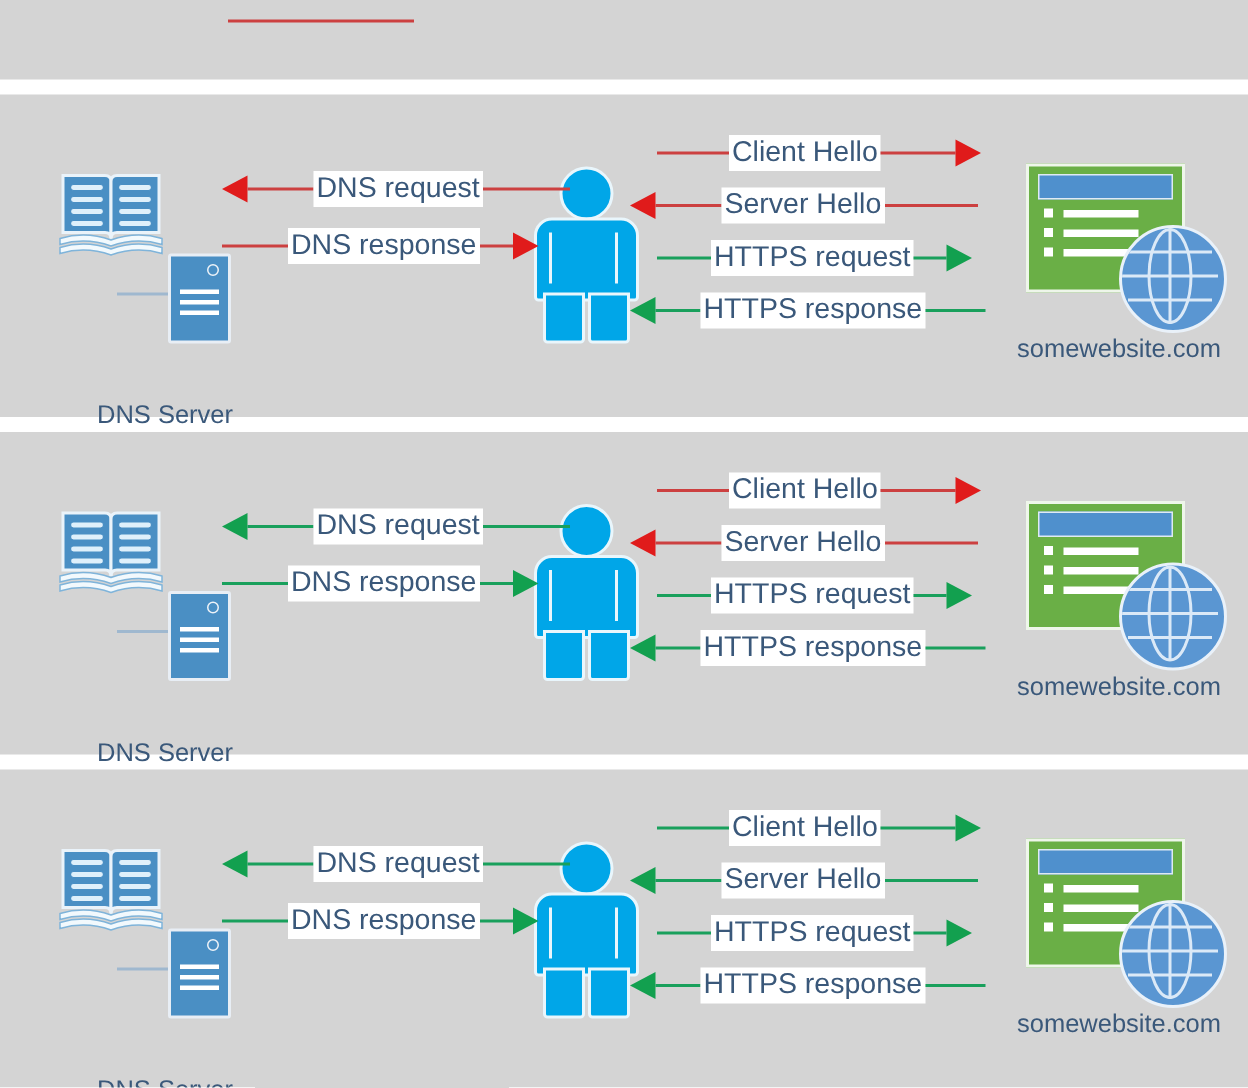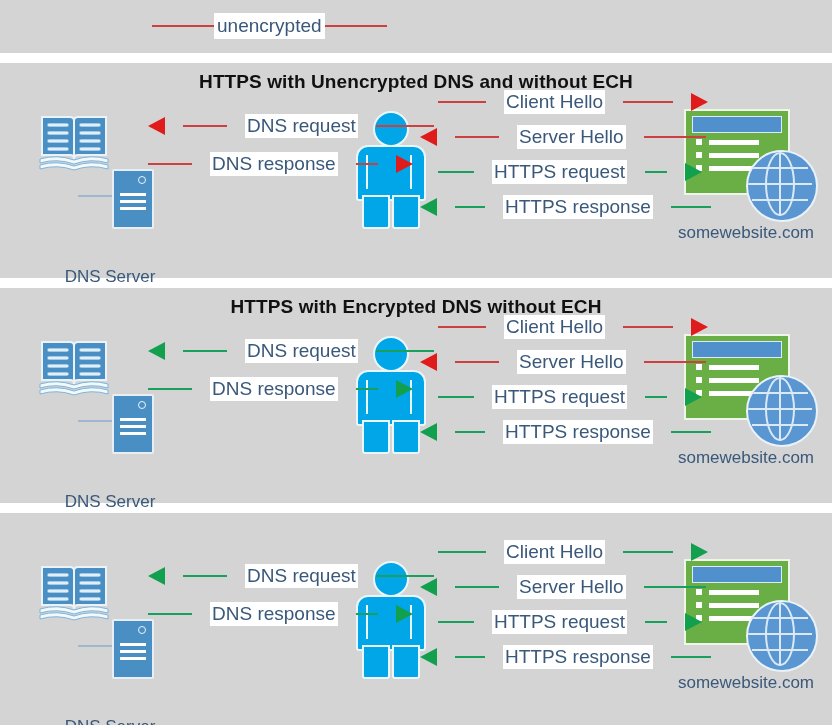--- a/index.html
+++ b/index.html
@@ -113,21 +113,21 @@
     overflow:hidden;
   }
   .globe svg{ display:block; }
   .site-label{
     position:absolute; left:-12px; top:118px; width:180px;
     text-align:center; font-size:17px; color:#3a587a;
   }
 
   
   .flow{
-    position:absolute; display:flex; align-items:center; height:22px;gap:18px;
+    position:absolute; display:flex; align-items:center; height:22px;
   }
   .f-line{ height:0; border-top:2px solid #cc4040; }
   .f-line.green{ border-top-color:#19a05c; }
   .f-text{
     background:#ffffff; color:#3a587a;
     font-size:19px; line-height:24px; padding:0 2px; white-space:nowrap;
   }
   .arrow{ width:0; height:0; }
   .arrow.right{
     border-top:9px solid transparent; border-bottom:9px solid transparent;
@@ -140,28 +140,26 @@
   .arrow.right.green{ border-left-color:#12a04f; }
   .arrow.left.green{ border-right-color:#12a04f; }
 </style>
 </head>
 <body>
 
 <div class="panel" id="legend">
   <div class="legend-row">
     <div class="legend-item" style="left:152px">
       <span class="leg-line"></span>
-      <span class="leg-text">unencrypted</span>
       <span class="leg-line"></span>
     </div>
   </div>
 </div>
 
 <div class="panel" id="panel1">
-    <div class="panel-title">HTTPS with Unencrypted DNS and without ECH</div>
     <div class="dns-group">
     <div class="book"><svg width="72" height="62" viewBox="0 0 72 62">
     <g stroke="#eaf3fa" stroke-width="2">
       <path d="M4 6 h28 q4 0 4 4 v38 q0 -4 -4 -4 h-28 z" fill="#4a8fc4"></path>
       <path d="M68 6 h-28 q-4 0 -4 4 v38 q0 -4 4 -4 h28 z" fill="#4a8fc4"></path>
     </g>
     <g fill="#dff0fb" stroke="#4a8fc4" stroke-width="0.8">
       <rect x="9" y="12" width="22" height="4" rx="2"></rect>
       <rect x="9" y="20" width="22" height="4" rx="2"></rect>
       <rect x="9" y="28" width="22" height="4" rx="2"></rect>
@@ -263,21 +261,20 @@
   </div>
     <div class="flow" style="left:420px;top:133px">
     <span class="arrow left green"></span>
     <span class="f-line green" style="width:30px"></span>
     <span class="f-text">HTTPS response</span>
     <span class="f-line green" style="width:40px"></span>
 
   </div>
   </div>
 <div class="panel" id="panel2">
-    <div class="panel-title">HTTPS with Encrypted DNS without ECH</div>
     <div class="dns-group">
     <div class="book"><svg width="72" height="62" viewBox="0 0 72 62">
     <g stroke="#eaf3fa" stroke-width="2">
       <path d="M4 6 h28 q4 0 4 4 v38 q0 -4 -4 -4 h-28 z" fill="#4a8fc4"></path>
       <path d="M68 6 h-28 q-4 0 -4 4 v38 q0 -4 4 -4 h28 z" fill="#4a8fc4"></path>
     </g>
     <g fill="#dff0fb" stroke="#4a8fc4" stroke-width="0.8">
       <rect x="9" y="12" width="22" height="4" rx="2"></rect>
       <rect x="9" y="20" width="22" height="4" rx="2"></rect>
       <rect x="9" y="28" width="22" height="4" rx="2"></rect>

